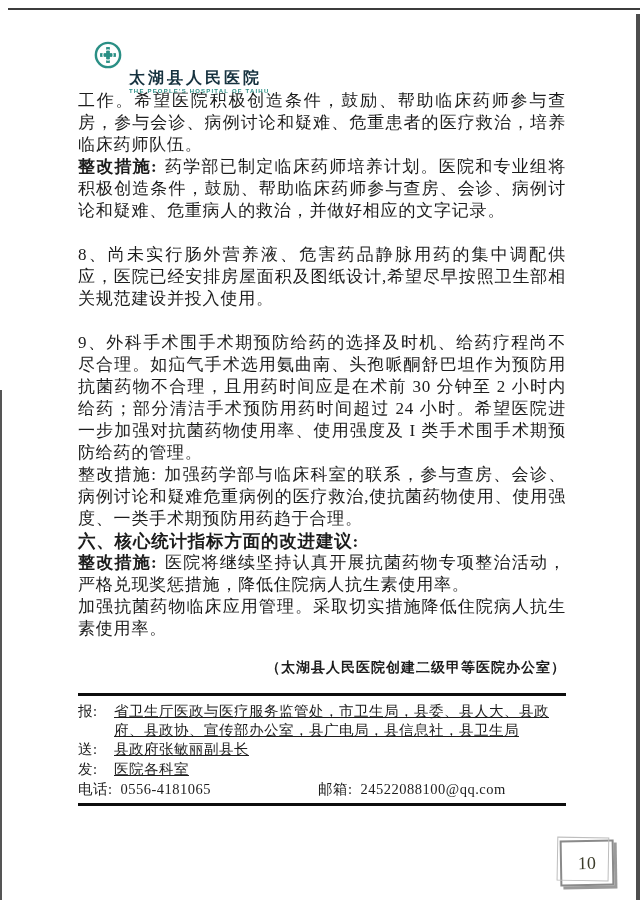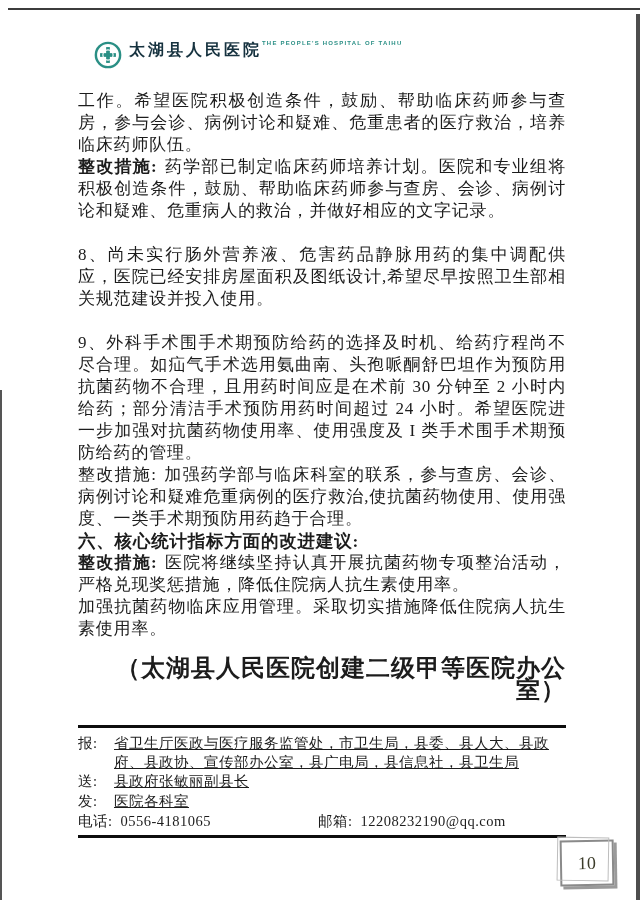--- a/index.html
+++ b/index.html
@@ -12,35 +12,35 @@
   .edge-top{left:8px;top:8px;width:632px;height:2px;background:#3c3c3c;}
   .edge-right{right:2px;top:14px;width:4px;height:886px;background:#4d4d4d;}
   .edge-left{left:0;top:390px;width:2px;height:510px;background:#555;}
 
   .page{position:absolute;left:0;top:0;width:642px;height:900px;box-sizing:border-box;
         padding:40px 76px 0 78px;}
 
   
   .logo{display:flex;align-items:flex-start;margin-left:16px;margin-bottom:10px;height:40px;}
   .logo-emblem{width:28px;height:28px;margin-right:7px;margin-top:1px;}
-  .logo-names{display:flex;flex-direction:row;}
+  .logo-names{display:flex;flex-direction:column;margin-top:28px;}
   .logo-cn{font-size:16px;font-weight:bold;color:#16323f;letter-spacing:3px;line-height:20px;
            font-family:"Liberation Serif","DejaVu Serif",serif;}
   .logo-en{font-size:6px;color:#2a8f85;letter-spacing:1.2px;line-height:7px;font-weight:bold;
            font-family:"Liberation Sans","DejaVu Sans",sans-serif;}
 
   
   .doc{font-size:17px;line-height:22px;text-align:justify;letter-spacing:0.8px;}
   .para{margin:0;}
   .gap1{margin-top:22px;}
   .gap2{margin-top:34px;}
   .plabel{font-weight:bold;padding-right:7px;}
   .plabel.regular{font-weight:normal;}
   .heading{font-weight:bold;font-size:17.5px;margin:0;}
-  .signature{font-weight:bold;font-size:24px;text-align:right;margin-top:17px;
+  .signature{font-weight:bold;font-size:14px;text-align:right;margin-top:17px;
              letter-spacing:1px;}
 
   .rule{border:none;border-top:3px solid #0d0d0d;margin:3px 0 0 0;}
   .rule-bottom{margin-top:2px;}
 
   
   .footer{font-size:14.5px;line-height:18.5px;margin-top:6px;letter-spacing:0.5px;}
   .frow{display:flex;margin:0 0 1px 0;}
   .flabel{flex:0 0 36px;}
   .ftext{flex:1;text-decoration:underline;}
@@ -130,21 +130,21 @@
       <span class="flabel">发:</span>
       <span class="ftext">医院各科室</span>
     </div>
     <div class="contact-row">
       <span class="contact-phone">
         <span class="clabel">电话:</span>
         <span>0556-4181065</span>
       </span>
       <span class="contact-email">
         <span class="clabel">邮箱:</span>
-        <span>12208232190@qq.com</span>
+        <span>24522088100@qq.com</span>
       </span>
     </div>
   </div>
 
   <hr class="rule rule-bottom">
 
 </div>
 
 <div class="pagebox">
   <span>10</span>

